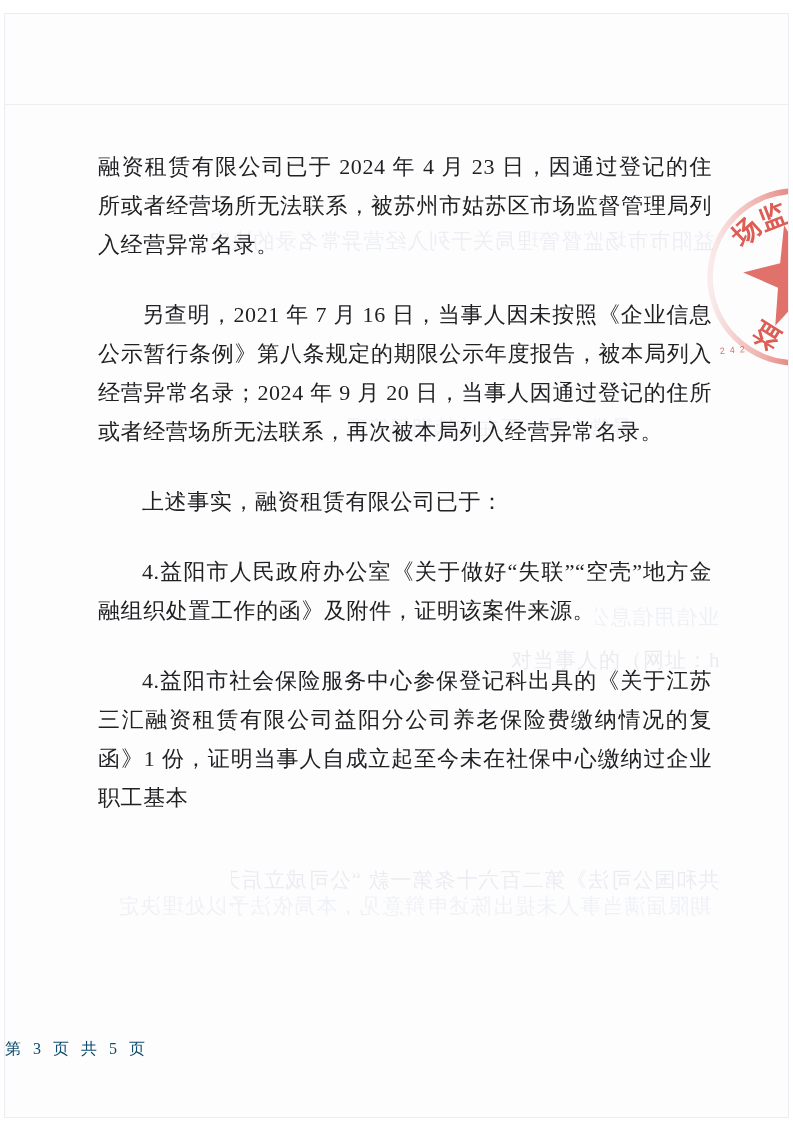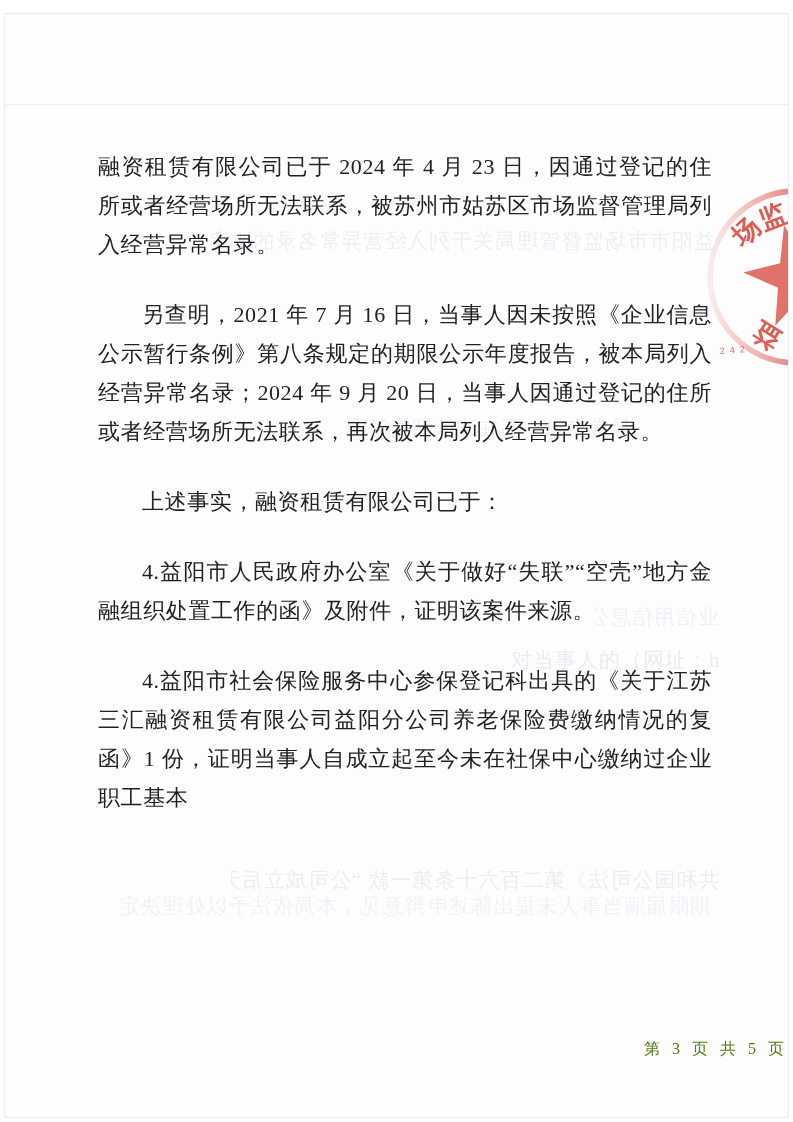--- a/index.html
+++ b/index.html
@@ -8,22 +8,22 @@
   .page{position:absolute;left:4px;top:13px;width:785px;height:1105px;
         background:#fdfdfe;border:1px solid #ececf2;box-sizing:border-box;
         overflow:hidden;}
   .scan-band{position:absolute;left:0;top:90px;width:100%;height:1px;
         background:rgba(205,210,220,0.35);}
   .doc-text{position:absolute;left:93px;top:133px;width:614px;
         font-size:22px;line-height:39px;letter-spacing:0.6px;color:#212124;
         text-align:justify;text-justify:inter-character;}
   .doc-text p{margin:0 0 4px 0;}
   .doc-text p.indent{text-indent:2em;margin-top:31px;}
-  .footer{position:absolute;left:0;top:1025px;width:100%;text-align:right;
-        font-size:16px;letter-spacing:4px;color:#4d7c0f;}
+  .footer{position:absolute;left:0;top:1025px;width:100%;text-align:left;
+        font-size:16px;letter-spacing:4px;color:#0c4a6e;}
   
   .bleed{position:absolute;color:#8a93b4;opacity:0.13;font-size:21px;
         white-space:nowrap;overflow:hidden;filter:blur(0.6px);
         pointer-events:none;letter-spacing:1px;}
   .bleed.mir{transform:scaleX(-1);}
   
   .stamp{position:absolute;left:691px;top:162px;width:220px;height:220px;
         opacity:0.92;}
 </style>
 </head>

